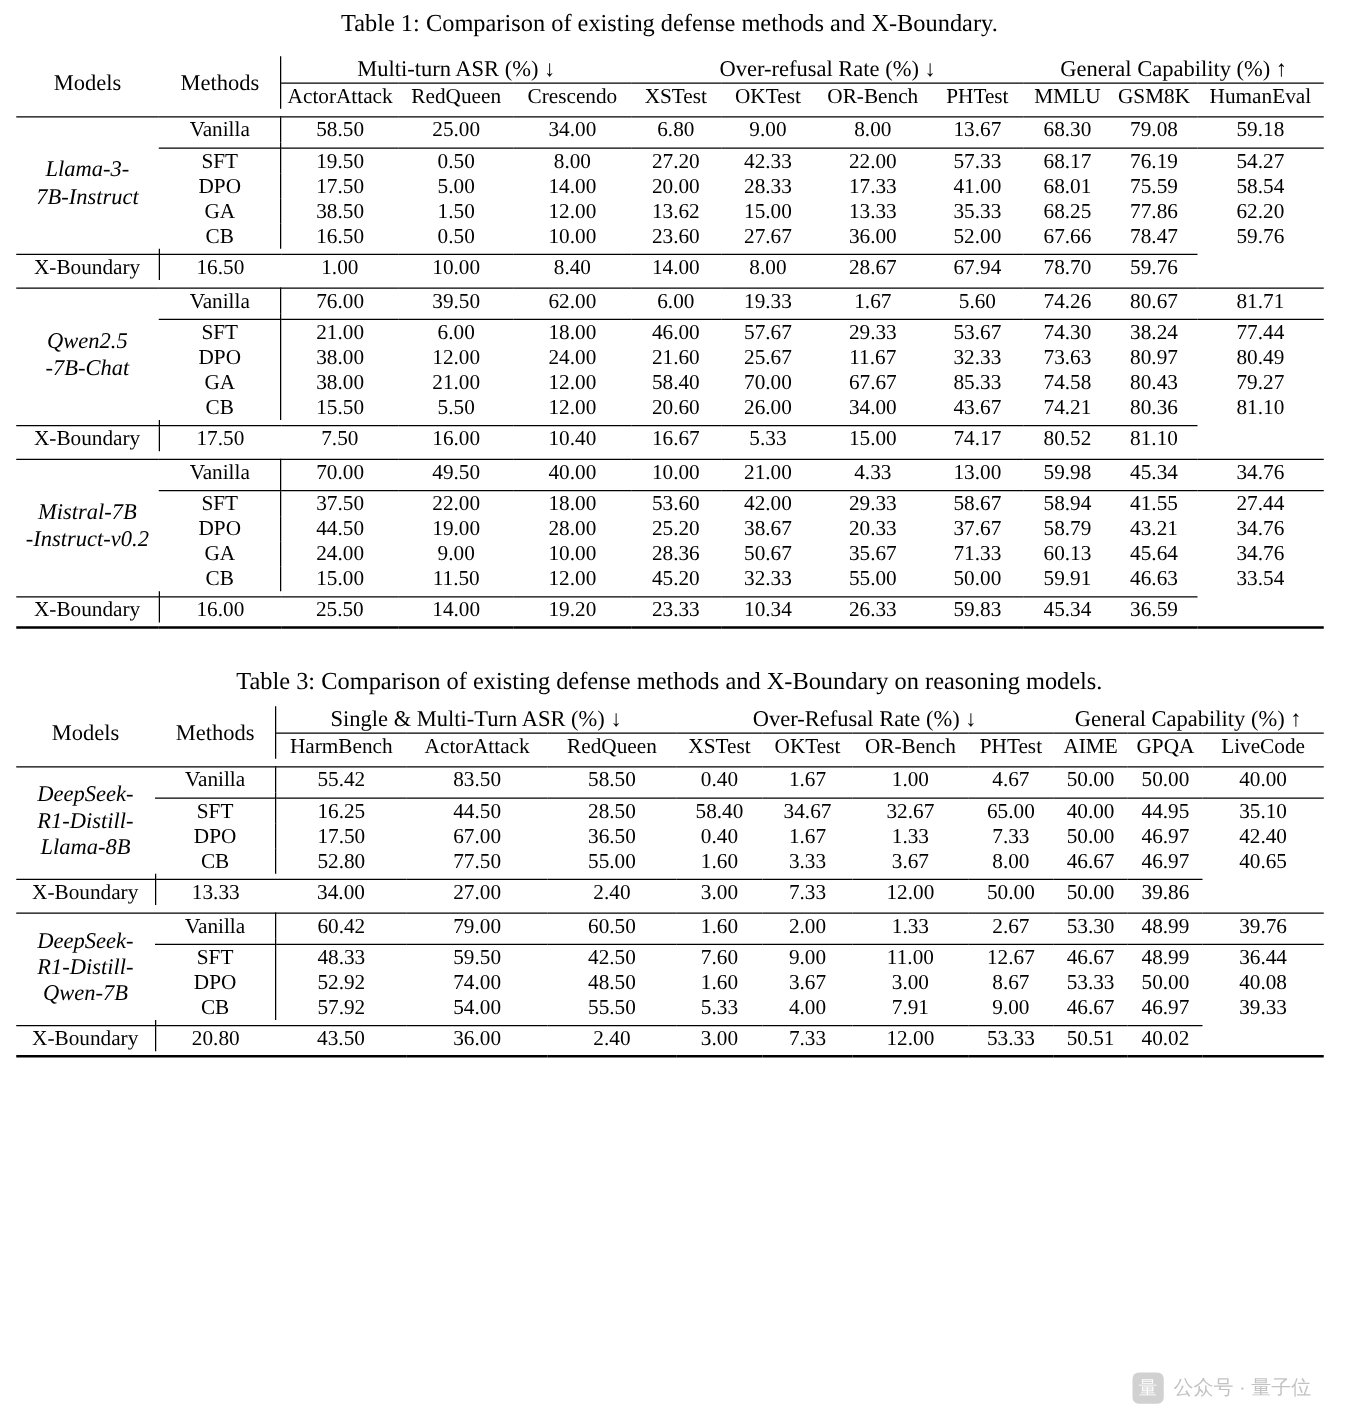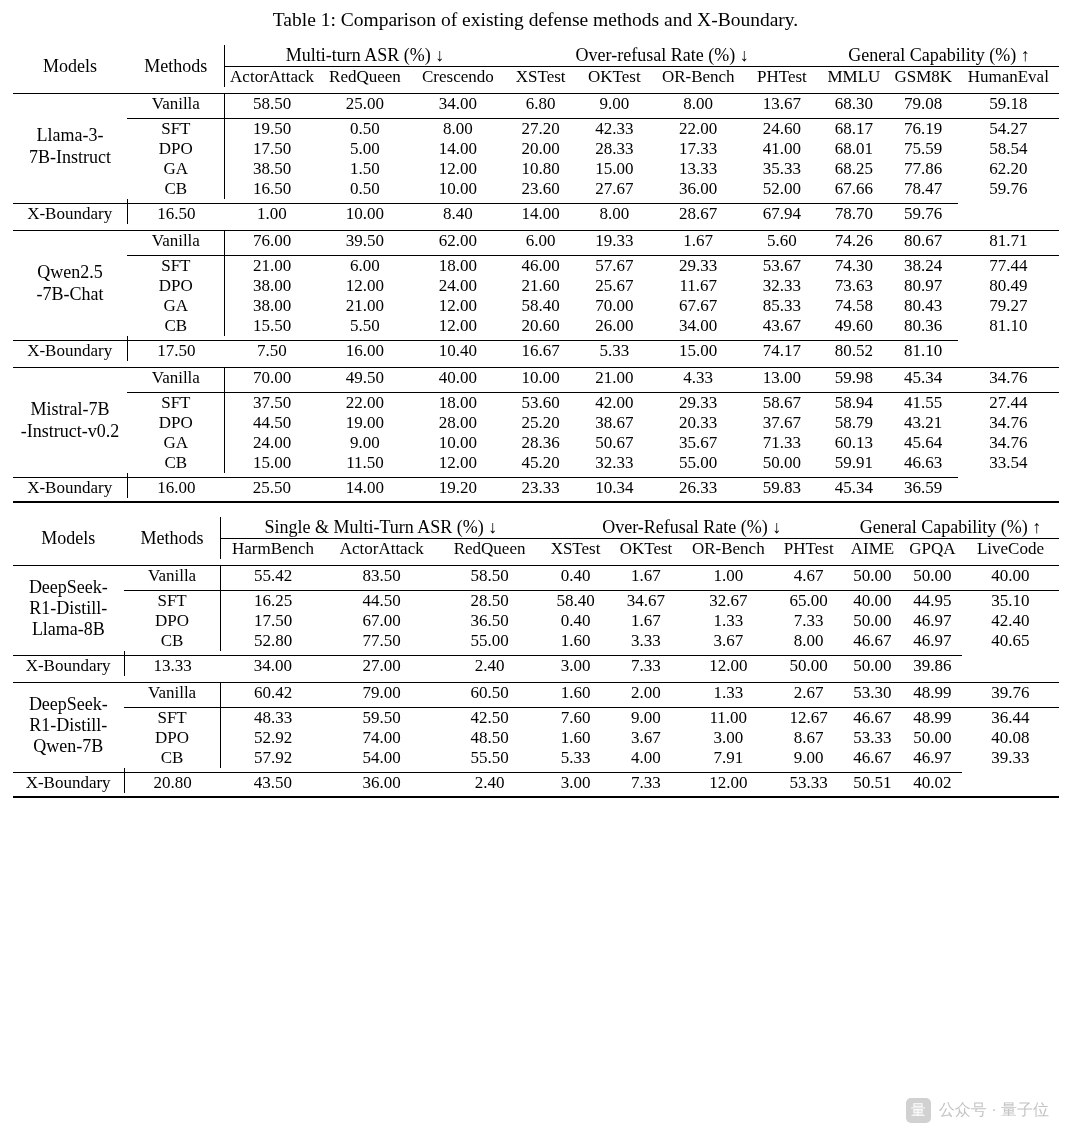--- a/index.html
+++ b/index.html
@@ -70,20 +70,21 @@
   }
   .methods-cell {
     font-weight: bold;
     font-size: 18px;
   }
   td.model-name {
     font-weight: bold;
     font-size: 18px;
     line-height: 1.18;
     text-align: center;
+    font-style: italic;
   }
   td.method {
     font-size: 17px;
     padding: 2.5px 0;
   }
   td.num {
     font-size: 17px;
     padding: 2.5px 0;
   }
   td.b, th.b { font-weight: bold; }
@@ -186,21 +187,21 @@
           <td colspan="10"></td>
         </tr>
       <tr>
         <td class="method vsep-r">SFT</td>
         <td class="num">19.50</td>
         <td class="num b">0.50</td>
         <td class="num b">8.00</td>
         <td class="num">27.20</td>
         <td class="num">42.33</td>
         <td class="num">22.00</td>
-        <td class="num">24.60</td>
+        <td class="num">57.33</td>
         <td class="num">68.17</td>
         <td class="num">76.19</td>
         <td class="num">54.27</td>
       </tr>
       <tr>
         <td class="method vsep-r">DPO</td>
         <td class="num">17.50</td>
         <td class="num">5.00</td>
         <td class="num">14.00</td>
         <td class="num">20.00</td>
@@ -209,21 +210,21 @@
         <td class="num">41.00</td>
         <td class="num">68.01</td>
         <td class="num">75.59</td>
         <td class="num">58.54</td>
       </tr>
       <tr>
         <td class="method vsep-r">GA</td>
         <td class="num">38.50</td>
         <td class="num">1.50</td>
         <td class="num">12.00</td>
-        <td class="num">10.80</td>
+        <td class="num">13.62</td>
         <td class="num">15.00</td>
         <td class="num">13.33</td>
         <td class="num">35.33</td>
         <td class="num b">68.25</td>
         <td class="num">77.86</td>
         <td class="num b">62.20</td>
       </tr>
       <tr>
         <td class="method vsep-r">CB</td>
         <td class="num b">16.50</td>
@@ -320,21 +321,21 @@
       </tr>
       <tr>
         <td class="method vsep-r">CB</td>
         <td class="num b">15.50</td>
         <td class="num b">5.50</td>
         <td class="num b">12.00</td>
         <td class="num">20.60</td>
         <td class="num">26.00</td>
         <td class="num">34.00</td>
         <td class="num">43.67</td>
-        <td class="num">49.60</td>
+        <td class="num">74.21</td>
         <td class="num">80.36</td>
         <td class="num b">81.10</td>
       </tr>
       <tr class="thin-sep">
           <td class="vsep-r" style="height:4px"></td>
           <td colspan="10"></td>
         </tr>
       <tr>
         <td class="method vsep-r">X-Boundary</td>
         <td class="num">17.50</td>
@@ -441,20 +442,24 @@
         <td class="num">59.83</td>
         <td class="num">45.34</td>
         <td class="num b">36.59</td>
       </tr>
       <tr class="rule-bottom">
           <td colspan="12" style="height:3px"></td>
         </tr>
     </tbody>
   </table>
 
+  <div class="caption" id="table3-caption">
+    <span class="cap-label">Table 3:</span>
+    <span>Comparison of existing defense methods and X-Boundary on reasoning models.</span>
+  </div>
 
   <table class="paper-table" style="margin-top:8px">
     <colgroup>
       <col style="width:118px">
       <col style="width:104px">
       <col style="width:110px">
         <col style="width:120px">
         <col style="width:110px">
       <col style="width:74px">
         <col style="width:76px">

